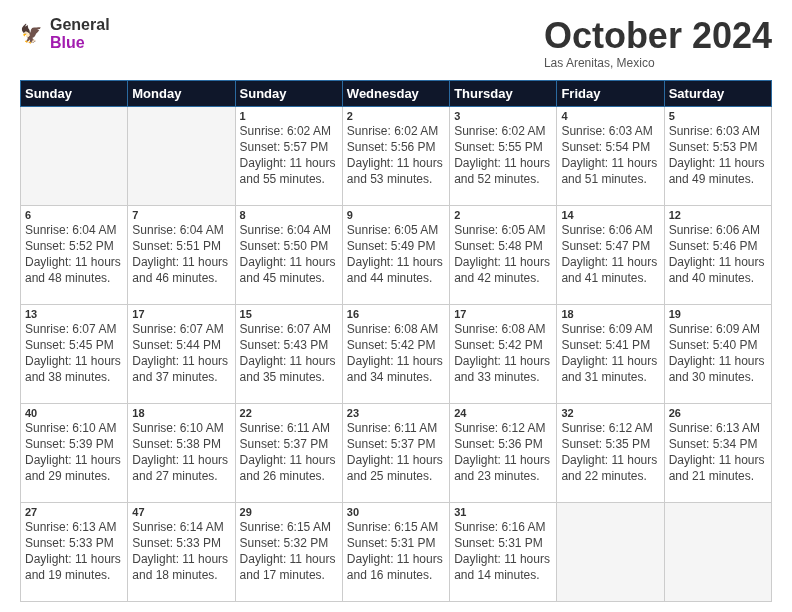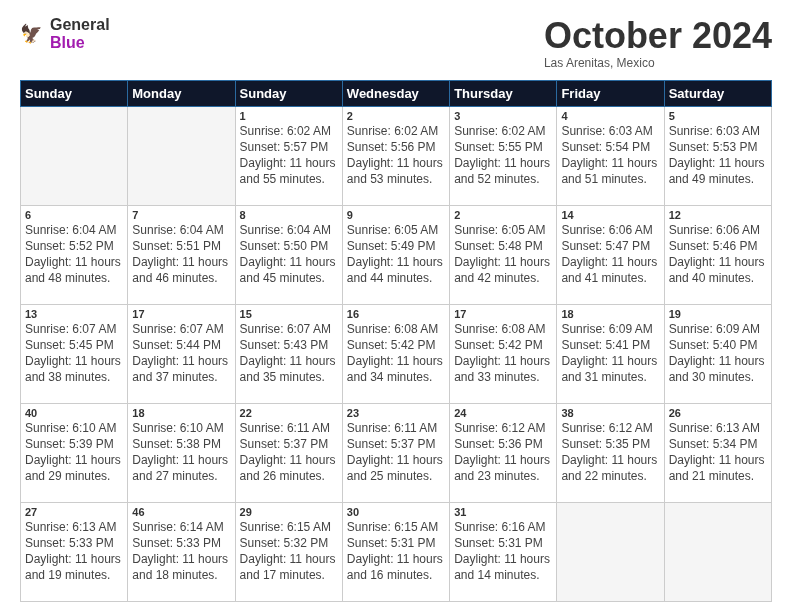--- a/index.html
+++ b/index.html
@@ -224,35 +224,35 @@
           </td>
           <td>
             <span class="day-num">23</span>
             <div class="day-info">Sunrise: 6:11 AM<br>Sunset: 5:37 PM<br>Daylight: 11 hours<br>and 25 minutes.</div>
           </td>
           <td>
             <span class="day-num">24</span>
             <div class="day-info">Sunrise: 6:12 AM<br>Sunset: 5:36 PM<br>Daylight: 11 hours<br>and 23 minutes.</div>
           </td>
           <td>
-            <span class="day-num">38</span>
+            <span class="day-num">32</span>
             <div class="day-info">Sunrise: 6:12 AM<br>Sunset: 5:35 PM<br>Daylight: 11 hours<br>and 22 minutes.</div>
           </td>
           <td>
             <span class="day-num">26</span>
             <div class="day-info">Sunrise: 6:13 AM<br>Sunset: 5:34 PM<br>Daylight: 11 hours<br>and 21 minutes.</div>
           </td>
         </tr>
         <tr>
           <td>
             <span class="day-num">27</span>
             <div class="day-info">Sunrise: 6:13 AM<br>Sunset: 5:33 PM<br>Daylight: 11 hours<br>and 19 minutes.</div>
           </td>
           <td>
-            <span class="day-num">46</span>
+            <span class="day-num">47</span>
             <div class="day-info">Sunrise: 6:14 AM<br>Sunset: 5:33 PM<br>Daylight: 11 hours<br>and 18 minutes.</div>
           </td>
           <td>
             <span class="day-num">29</span>
             <div class="day-info">Sunrise: 6:15 AM<br>Sunset: 5:32 PM<br>Daylight: 11 hours<br>and 17 minutes.</div>
           </td>
           <td>
             <span class="day-num">30</span>
             <div class="day-info">Sunrise: 6:15 AM<br>Sunset: 5:31 PM<br>Daylight: 11 hours<br>and 16 minutes.</div>
           </td>

